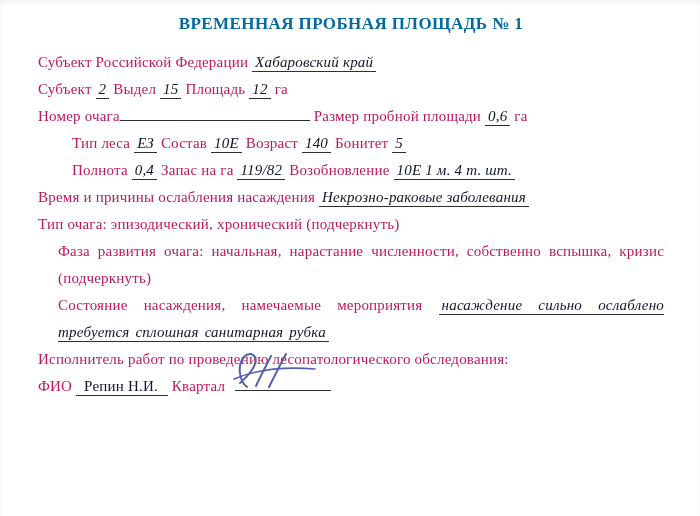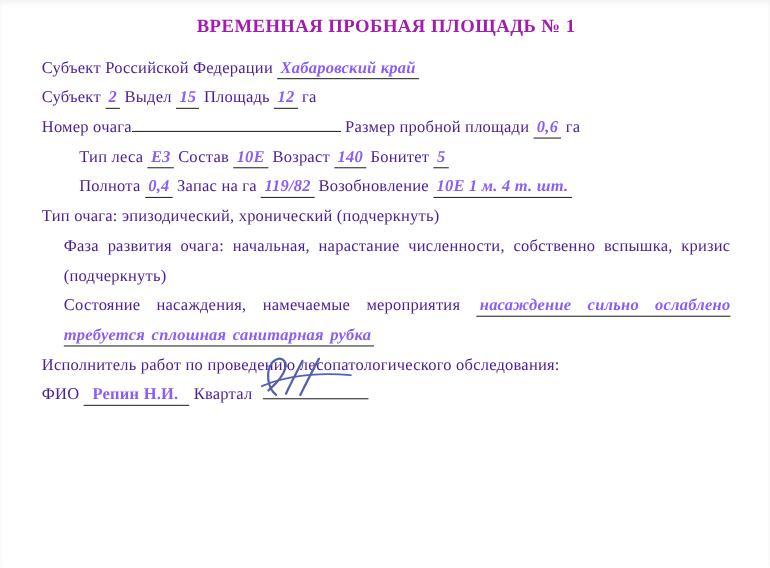--- a/index.html
+++ b/index.html
@@ -22,39 +22,39 @@
     color: #222222;
     letter-spacing: 0.2px;
   }
   h1.doc-title {
     margin: 0 0 13px 0;
     text-align: center;
     font-size: 17px;
     line-height: 24px;
     font-weight: bold;
     letter-spacing: 0.4px;
-    color: #a21caf;
+    color: #0369a1;
   }
   p.row {
     margin: 0;
   }
   p.indent {
     padding-left: 34px;
   }
   p.justify {
     text-align: justify;
     word-spacing: 2px;
     margin-left: 20px;
   }
   .val {
     font-style: italic;
-    font-weight: bold;
+    font-weight: normal;
     border-bottom: 1px solid #2e2e2e;
     padding: 0 3px 1px 3px;
-    color: #8b5cf6;
+    color: #0f172a;
   }
   .val.upright {
     font-style: normal;
     padding: 0 10px 1px 8px;
   }
   .blank {
     display: inline-block;
     width: 190px;
     height: 0.95em;
     border-bottom: 1px solid #2e2e2e;
@@ -74,21 +74,21 @@
     margin-left: 6px;
     border-bottom: 1px solid #2e2e2e;
     vertical-align: baseline;
   }
   .sig-line svg {
     position: absolute;
     left: -4px;
     bottom: -3px;
     overflow: visible;
   }
-  .lbl { color: #4c1d95; }
+  .lbl { color: #be185d; }
 </style>
 </head>
 <body>
 
 <div class="page">
 
   <h1 class="doc-title">ВРЕМЕННАЯ ПРОБНАЯ ПЛОЩАДЬ № 1</h1>
 
   <p class="row">
     <span class="lbl">Субъект Российской Федерации</span>
@@ -127,20 +127,24 @@
 
   <p class="row indent">
     <span class="lbl">Полнота</span>
     <span class="val">0,4</span>
     <span class="lbl">Запас на га</span>
     <span class="val">119/82</span>
     <span class="lbl">Возобновление</span>
     <span class="val">10Е 1 м. 4 т. шт.</span>
   </p>
 
+  <p class="row">
+    <span class="lbl">Время и причины ослабления насаждения</span>
+    <span class="val">Некрозно-раковые заболевания</span>
+  </p>
 
   <p class="row">
     <span class="lbl">Тип очага: эпизодический, хронический (подчеркнуть)</span>
   </p>
 
   <p class="row justify">
     <span class="lbl">Фаза развития очага: начальная, нарастание численности, собственно вспышка, кризис (подчеркнуть)</span>
   </p>
 
   <p class="row justify">

